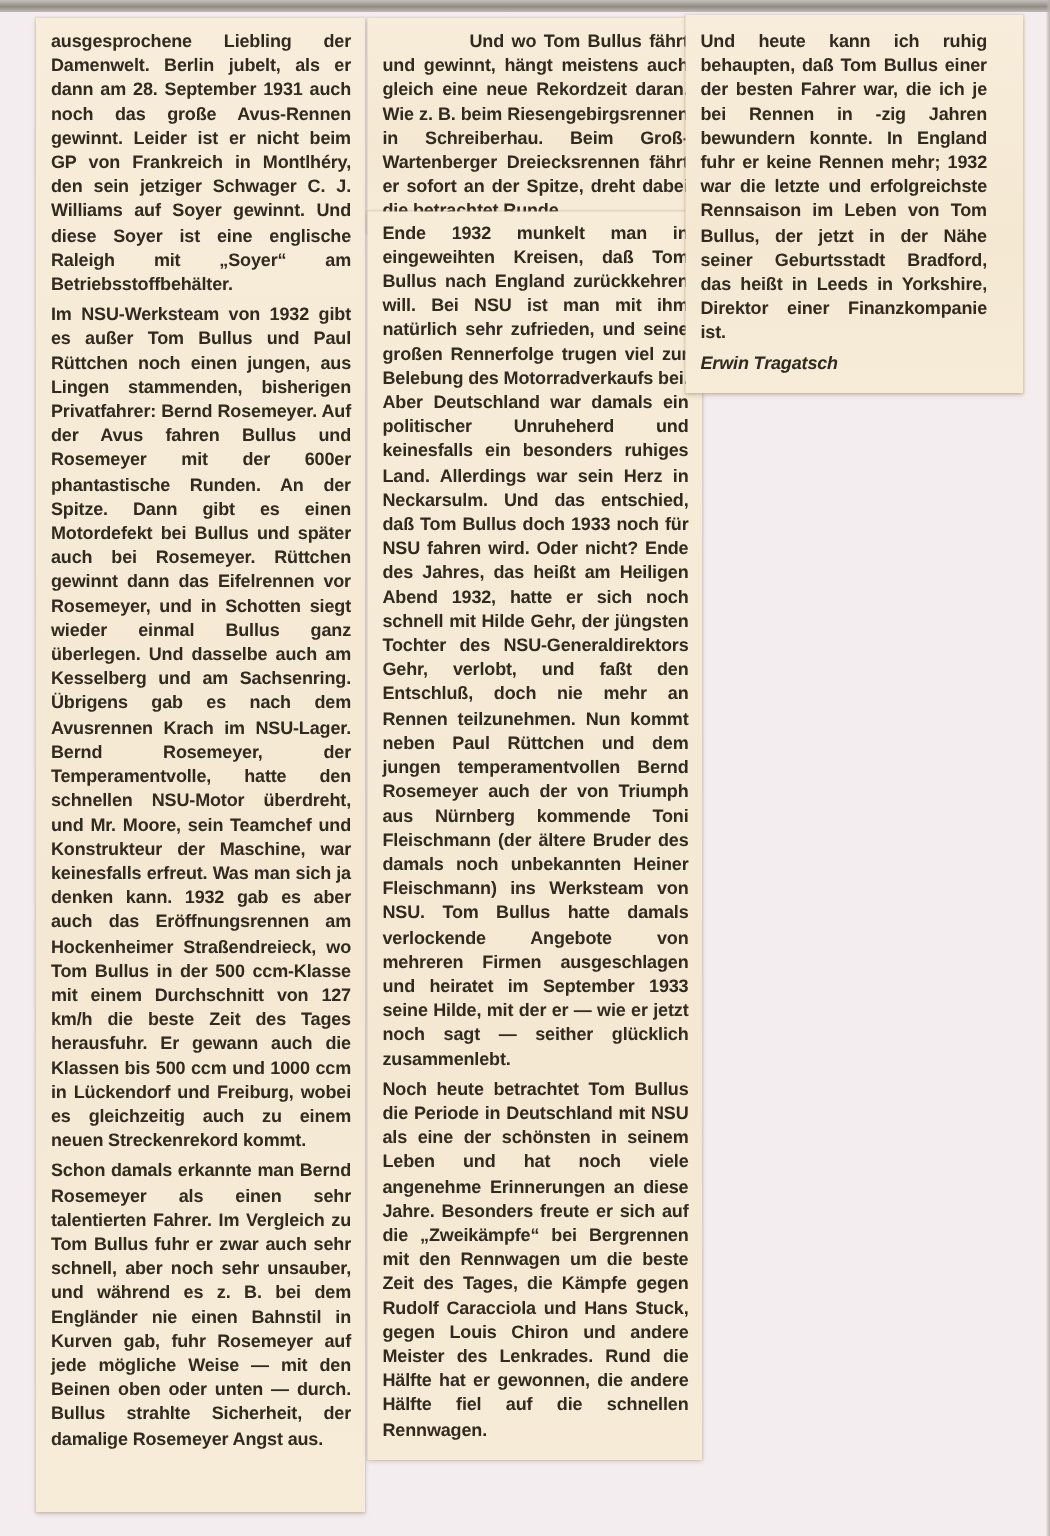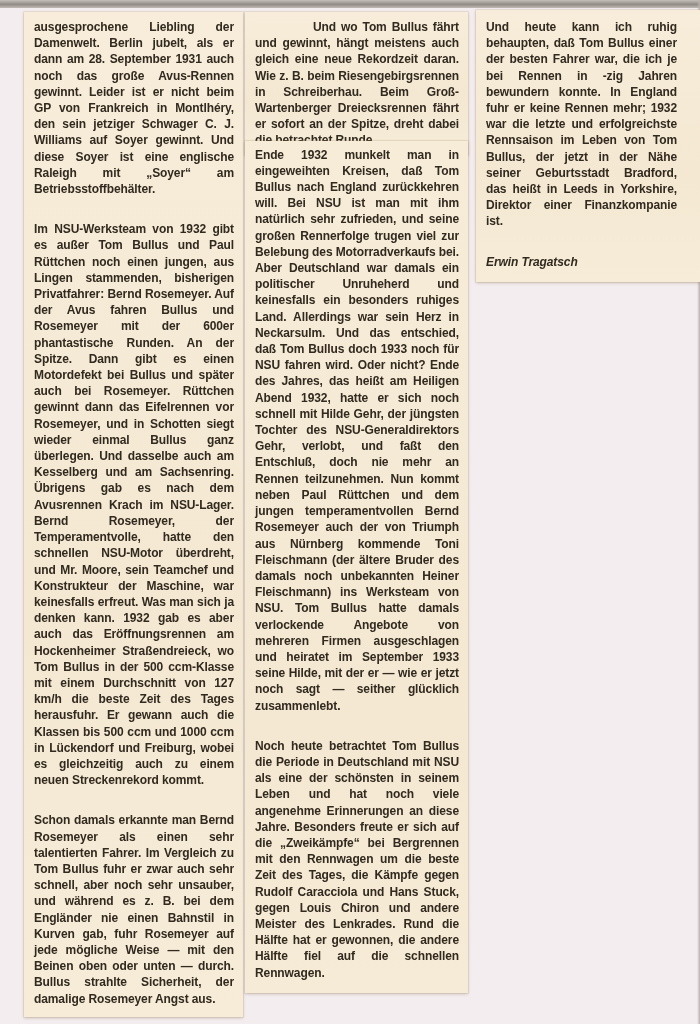--- a/index.html
+++ b/index.html
@@ -28,38 +28,38 @@
   .col { position: absolute; }
   .col p {
     margin: 0;
     font-size: 12px;
     line-height: 16.2px;
     font-weight: 700;
     letter-spacing: -0.1px;
     text-align: justify;
     text-justify: inter-word;
   }
-  .col p + p { margin-top: 24px; }
+  .col p + p { margin-top: 4px; }
 
   .col1 {
     left: 24px; top: 12px; width: 219px; min-height: 996px;
     padding: 7px 9px 10px 10px;
   }
   .col2 { left: 245px; top: 12px; width: 223px; }
   .col2 .strip-a { padding: 7px 9px 6px 10px; }
   .col2 .strip-a p { text-indent: 58px; }
   .col2 .strip-b { margin-top: 3px; padding: 9px 9px 16px 10px; }
   .col2 .strip-c {
     position: relative;
     margin-top: -14px;
     padding: 6px 9px 12px 10px;
     background: linear-gradient(180deg, #f6ecd8 0%, #f4e8d2 70%, #f6ebd6 100%);
   }
   .col3 {
-    left: 476px; top: 10px; width: 225px;
+    left: 457px; top: 10px; width: 225px;
     padding: 9px 24px 12px 10px;
   }
   .byline {
     text-align: left;
     font-style: italic;
     padding-right: 2px;
   }
 </style>
 </head>
 <body>

